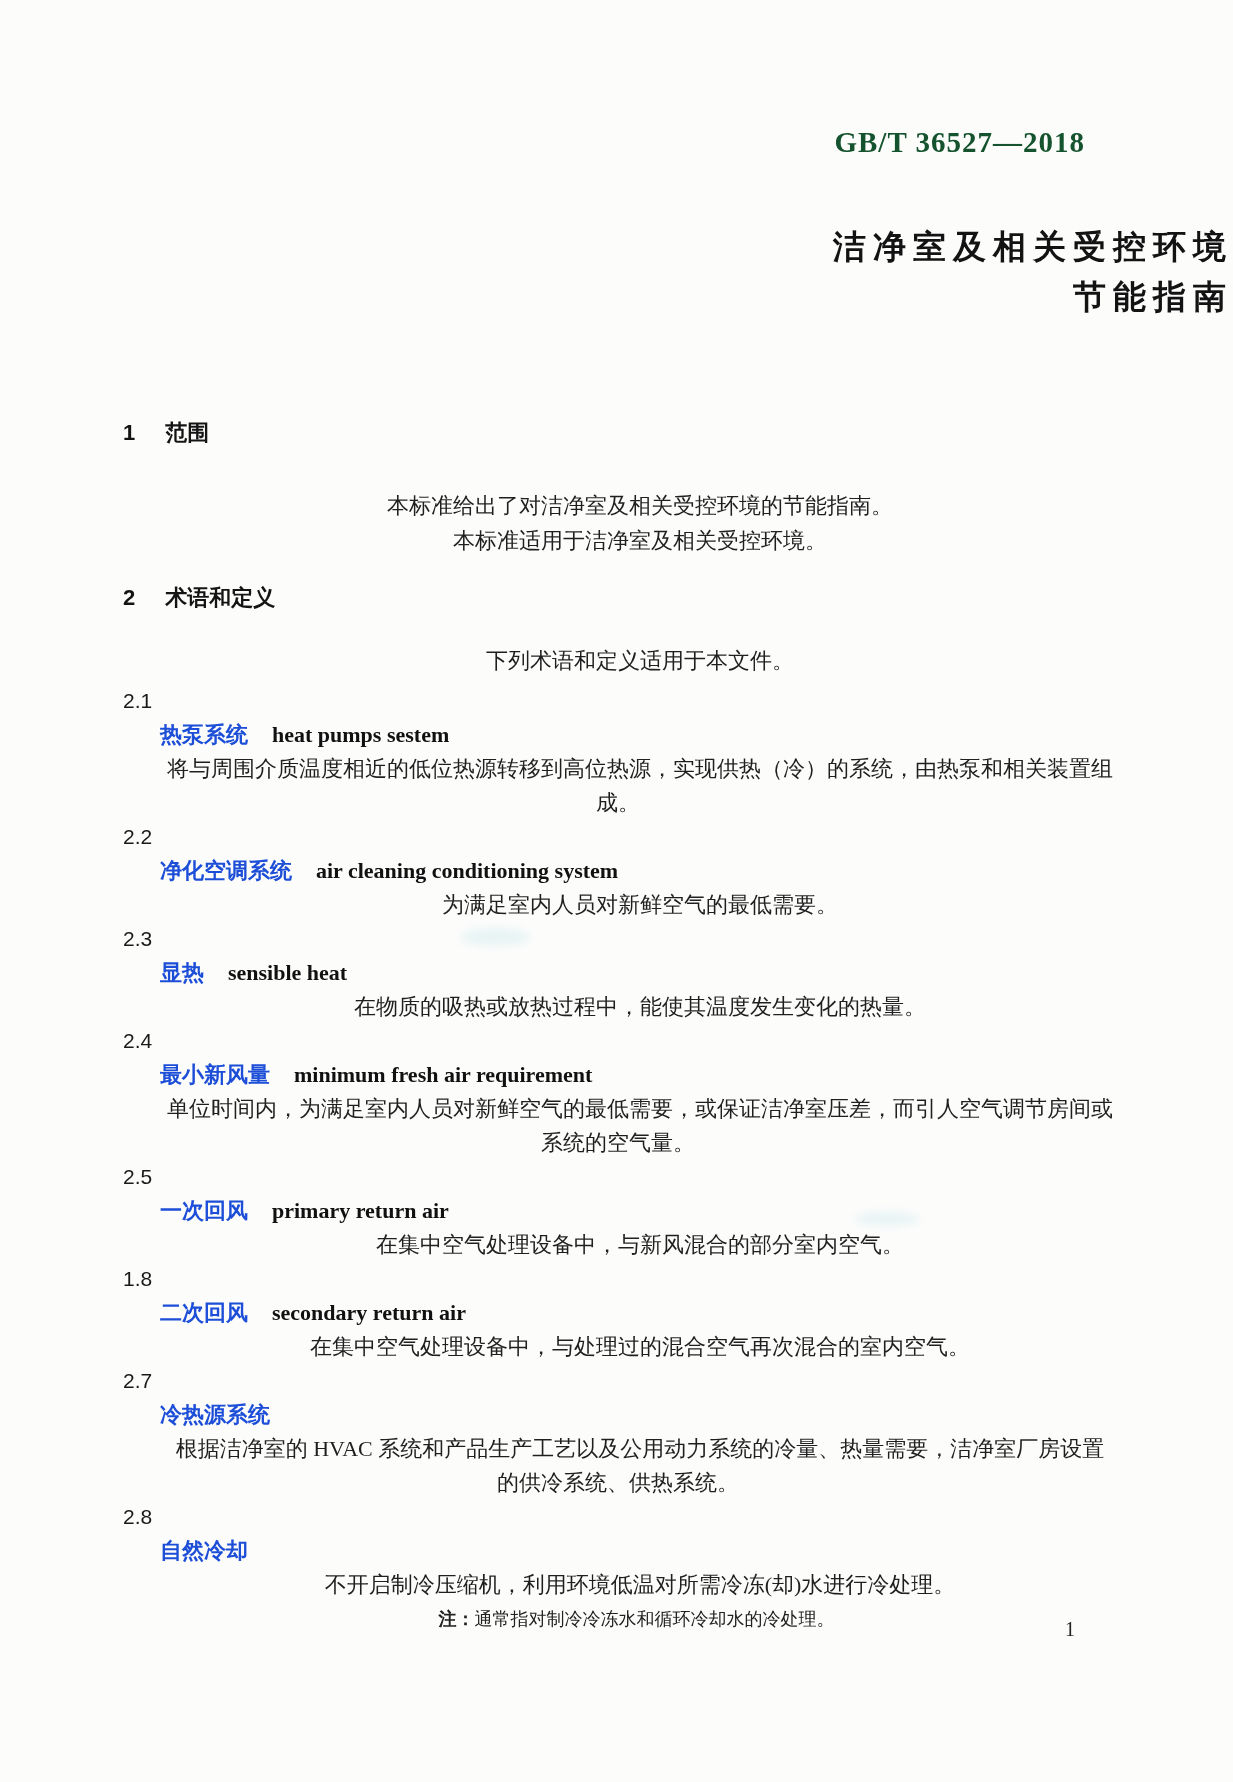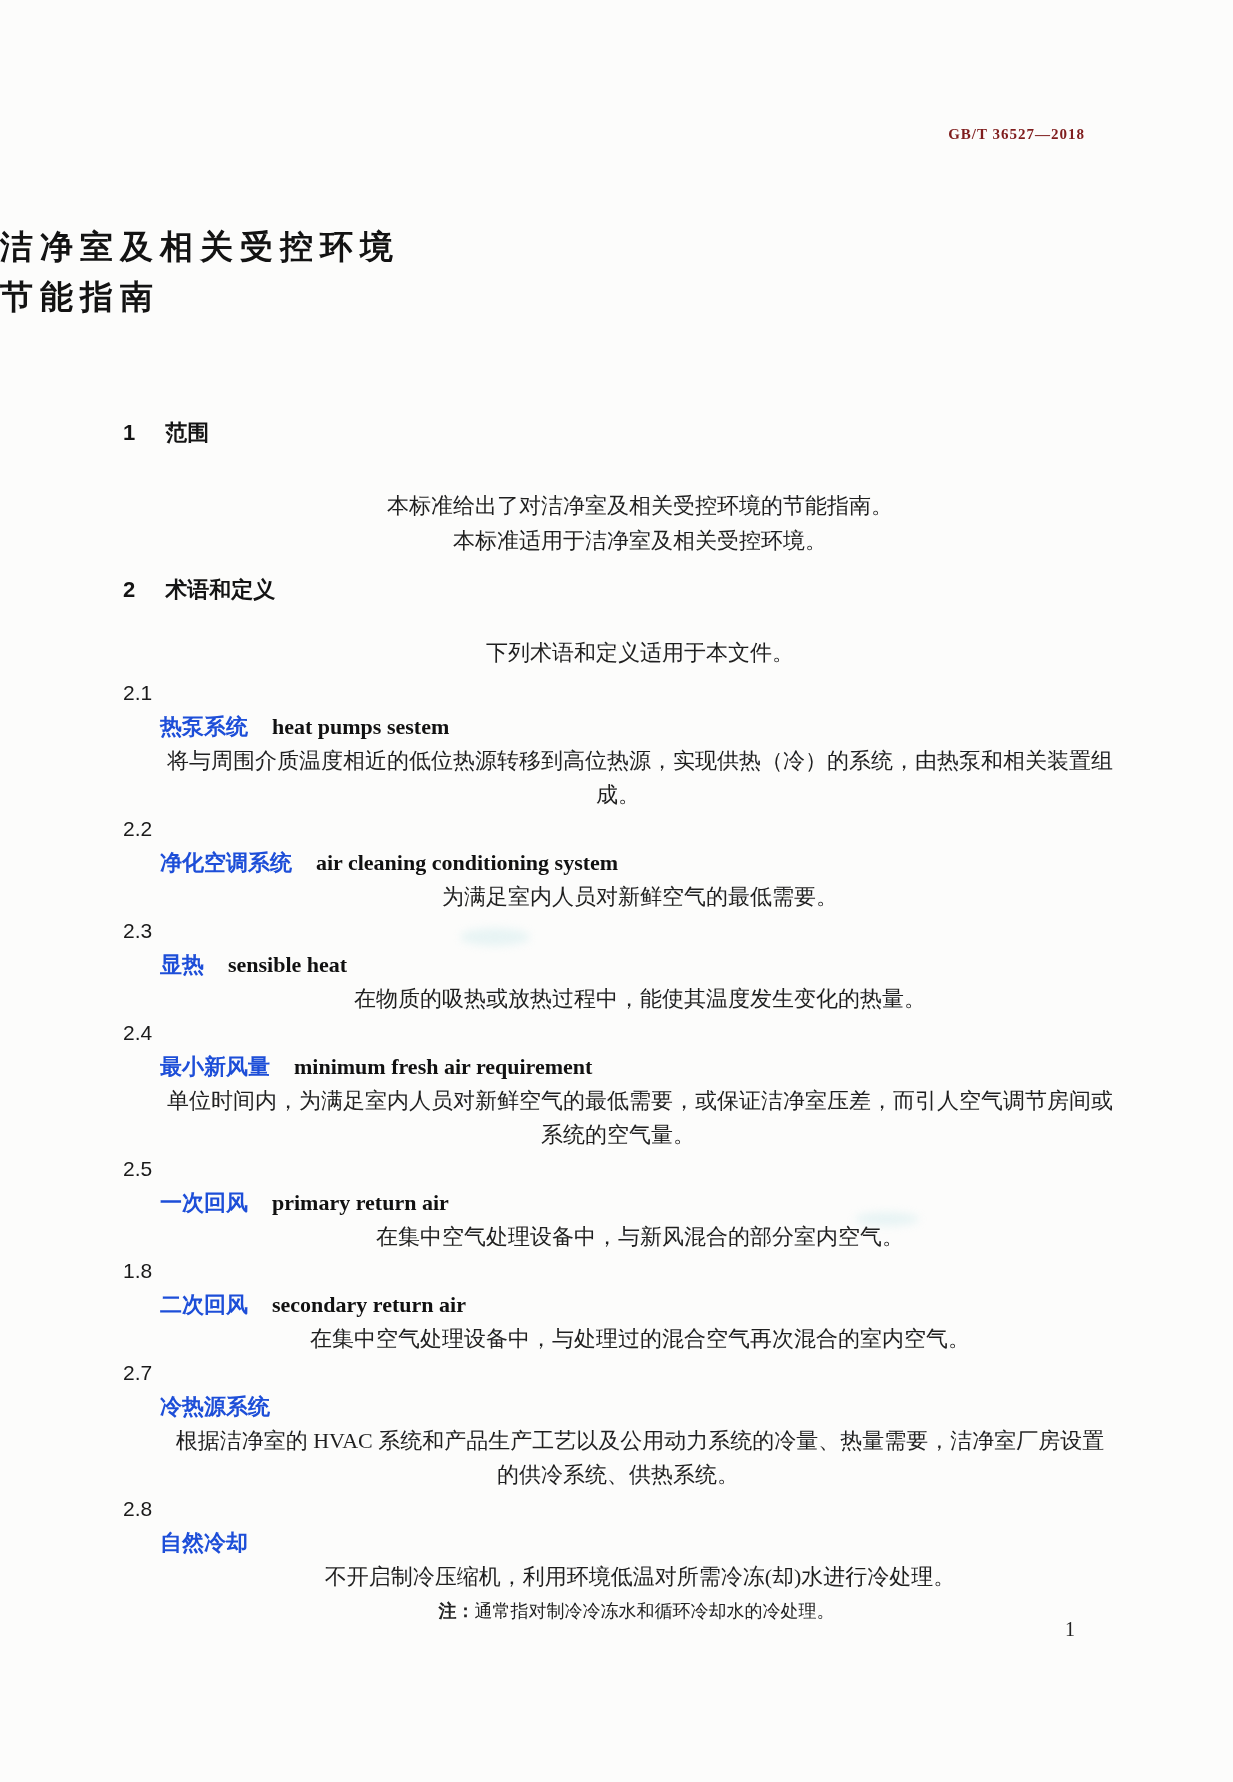--- a/index.html
+++ b/index.html
@@ -12,30 +12,30 @@
     color: #1f1f1f;
     font-family: "Liberation Serif", serif;
     overflow: hidden;
   }
   .doc-code {
     position: absolute;
     top: 126px;
     right: 148px;
     font-family: "Liberation Serif", serif;
     font-weight: 700;
-    font-size: 15px;
+    font-size: 29px;
     letter-spacing: 1px;
-    color: #7f1d1d;
+    color: #14532d;
   }
   .title-block {
     position: absolute;
     top: 222px;
     left: 0;
     right: 0;
-    text-align: left;
+    text-align: right;
     font-family: "Liberation Sans", sans-serif;
     font-weight: 700;
     font-size: 33px;
     line-height: 50px;
     letter-spacing: 7px;
     color: #131313;
   }
   .content {
     position: absolute;
     top: 415px;
@@ -45,21 +45,21 @@
     line-height: 35px;
   }
   .sec {
     margin: 0 0 38px 0;
     font-family: "Liberation Sans", sans-serif;
     font-weight: 700;
     font-size: 22px;
     line-height: 35px;
     color: #141414;
   }
-  .sec.second { margin-top: 14px; margin-bottom: 28px; }
+  .sec.second { margin-top: 22px; margin-bottom: 28px; }
   .sec .sec-label { margin-left: 30px; }
   .content p { margin: 0; text-align: center; }
   .indent { text-indent: 2em; }
   .terms { margin-top: 6px; line-height: 34px; }
   .term-id {
     font-family: "Liberation Sans", sans-serif;
     font-size: 21px;
     color: #1a1a1a;
   }
   .term-line { white-space: nowrap; }

